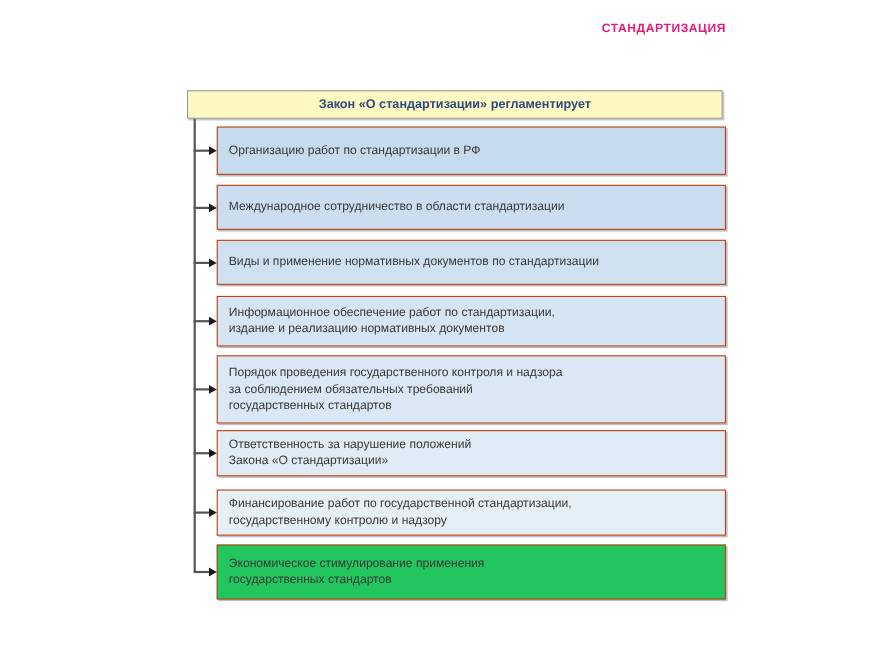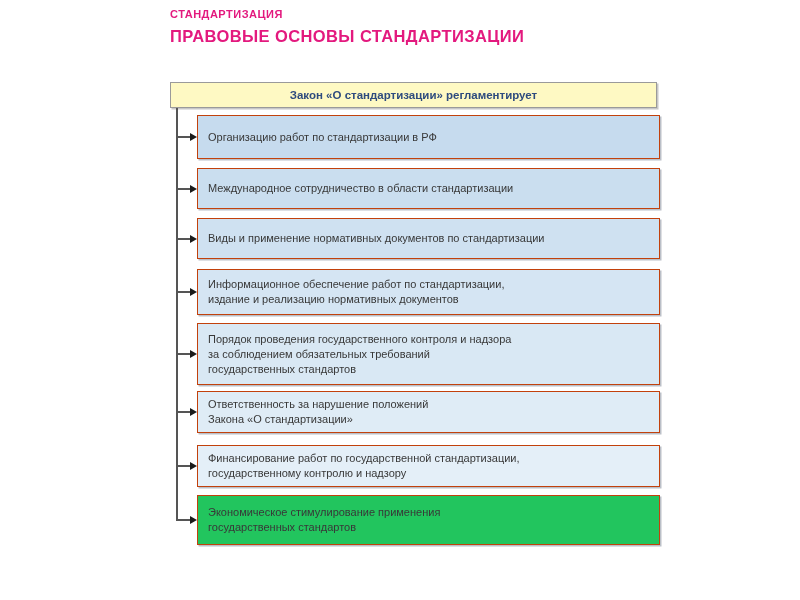--- a/index.html
+++ b/index.html
@@ -5,22 +5,22 @@
   html, body { margin: 0; padding: 0; }
   body {
     width: 800px; height: 600px;
     background: #ffffff;
     font-family: "Liberation Sans", sans-serif;
     position: relative;
     overflow: hidden;
   }
   .titles {
     position: absolute;
-    left: 170px; top: 8px; width: 490px;
-    text-align: left;
+    left: 170px; top: 20px; width: 490px;
+    text-align: right;
   }
   .kicker {
     font-size: 11px; font-weight: bold;
     letter-spacing: 0.5px;
     margin-bottom: 7px;
   }
   .main-title {
     font-size: 16.5px; font-weight: bold;
     letter-spacing: 0.4px;
   }
@@ -76,21 +76,20 @@
     border-bottom: 4px solid transparent;
     border-left-width: 7px;
     border-left-style: solid;
   }
 </style>
 </head>
 <body>
 
 <div class="titles">
   <div class="kicker" style="color: rgb(227, 25, 126);">СТАНДАРТИЗАЦИЯ</div>
-  <div class="main-title" style="color: rgb(227, 25, 126);">ПРАВОВЫЕ ОСНОВЫ СТАНДАРТИЗАЦИИ</div>
 </div>
 
 <div class="diagram">
   <div class="header-box" style="background-color: #fef9c3; color: rgb(46, 75, 126);">Закон «О стандартизации» регламентирует</div>
 
   <div class="rail" style="background-color: rgb(85, 85, 85);"></div>
 
   <div class="rows">
     <div class="row row-1">
       <span class="branch">

